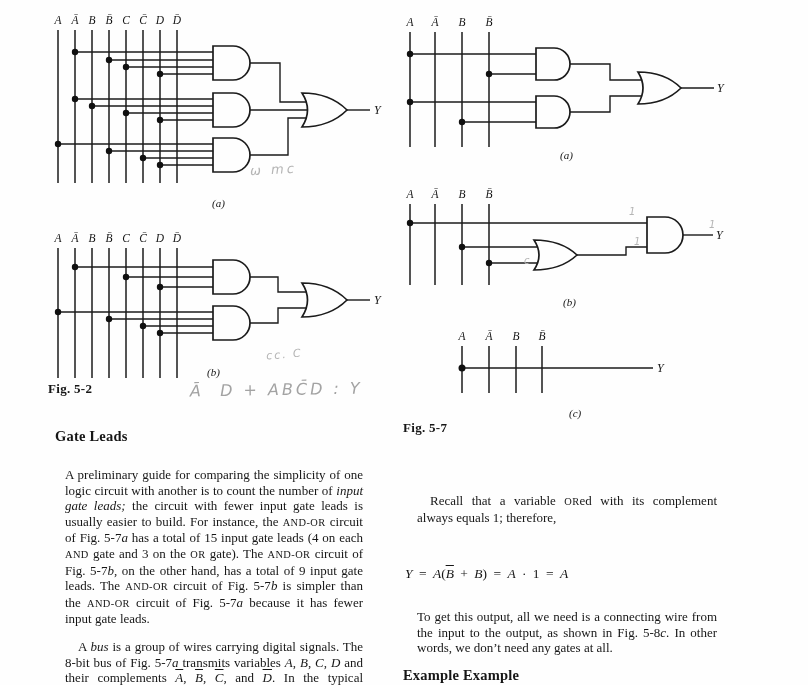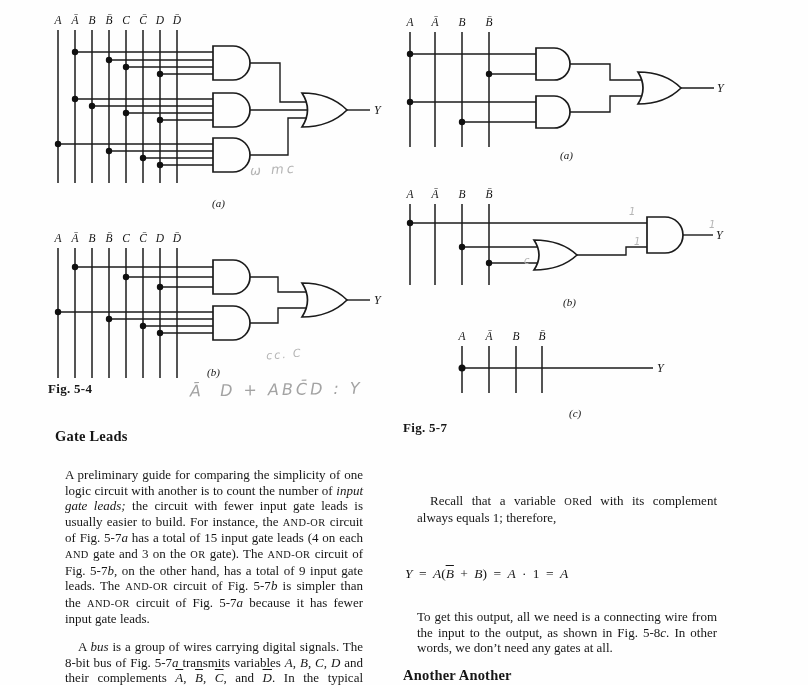--- a/index.html
+++ b/index.html
@@ -137,21 +137,21 @@
         <circle class="dot" cx="113" cy="98" r="3.2"></circle>
       <circle class="dot" cx="130" cy="105" r="3.2"></circle>
     </g>
     <path class="gate" d="M183,32 h20 a17,17 0 0 1 0,34 h-20 z"></path>
     <path class="gate" d="M183,78 h20 a17,17 0 0 1 0,34 h-20 z"></path>
     <path class="gate" d="M272,55 Q300,55 317,72 Q300,89 272,89 Q283,72 272,55 Z"></path>
     <text class="yl" x="344" y="76">Y</text>
     <text class="sub" x="177" y="148">(b)</text>
   </svg>
 
-  <div class="figcap" style="left:48px;top:381px;">Fig. 5-4</div>
+  <div class="figcap" style="left:48px;top:381px;">Fig. 5-2</div>
 
   <div class="hand" style="left:250px;top:162px;font-size:13px;letter-spacing:3px;transform:rotate(-3deg);">ω mc</div>
   <div class="hand" style="left:266px;top:348px;font-size:11px;letter-spacing:2px;transform:rotate(-5deg);">cc. C</div>
   <div class="hand" style="left:190px;top:380px;font-size:16px;letter-spacing:3px;color:#a3a3a3;transform:rotate(-1deg);">Ā  D + ABC̄D : Y</div>
 
   <svg style="left:398px;top:12px;" width="330" height="152">
     <g>
       <line class="busline" x1="12" y1="20" x2="12" y2="135"></line>
         <line class="busline" x1="37" y1="20" x2="37" y2="135"></line>
       <line class="busline" x1="64" y1="20" x2="64" y2="135"></line>
@@ -253,15 +253,15 @@
     <p class="indent">A <i>bus</i> is a group of wires carrying digital signals. The 8-bit bus of Fig. 5-7<i>a</i> transmits variables <i>A</i>, <i>B</i>, <i>C</i>, <i>D</i> and their complements <i><span class="ov">A</span></i>, <i><span class="ov">B</span></i>, <i><span class="ov">C</span></i>, and <i><span class="ov">D</span></i>. In the typical microcomputer, the microprocessor, memory, and I/O units exchange data by means of buses.</p>
   </div>
 
   <div class="col" style="left:405px;top:481px;width:324px;">
     <p class="indent">Recall that a variable <span class="sc">or</span>ed with its complement always equals 1; therefore,</p>
   </div>
   <div class="equation" style="left:405px;top:566px;width:324px;"><i>Y</i> = <i>A</i>(<i><span class="ov">B</span></i> + <i>B</i>) = <i>A</i> · 1 = <i>A</i></div>
   <div class="col" style="left:405px;top:597px;width:324px;">
     <p>To get this output, all we need is a connecting wire from the input to the output, as shown in Fig. 5-8<i>c</i>. In other words, we don’t need any gates at all.</p>
   </div>
-  <div class="heading" style="left:403px;top:667px;">Another Another</div>
+  <div class="heading" style="left:403px;top:667px;">Example Example</div>
 
 </div>
 
 </body></html>

